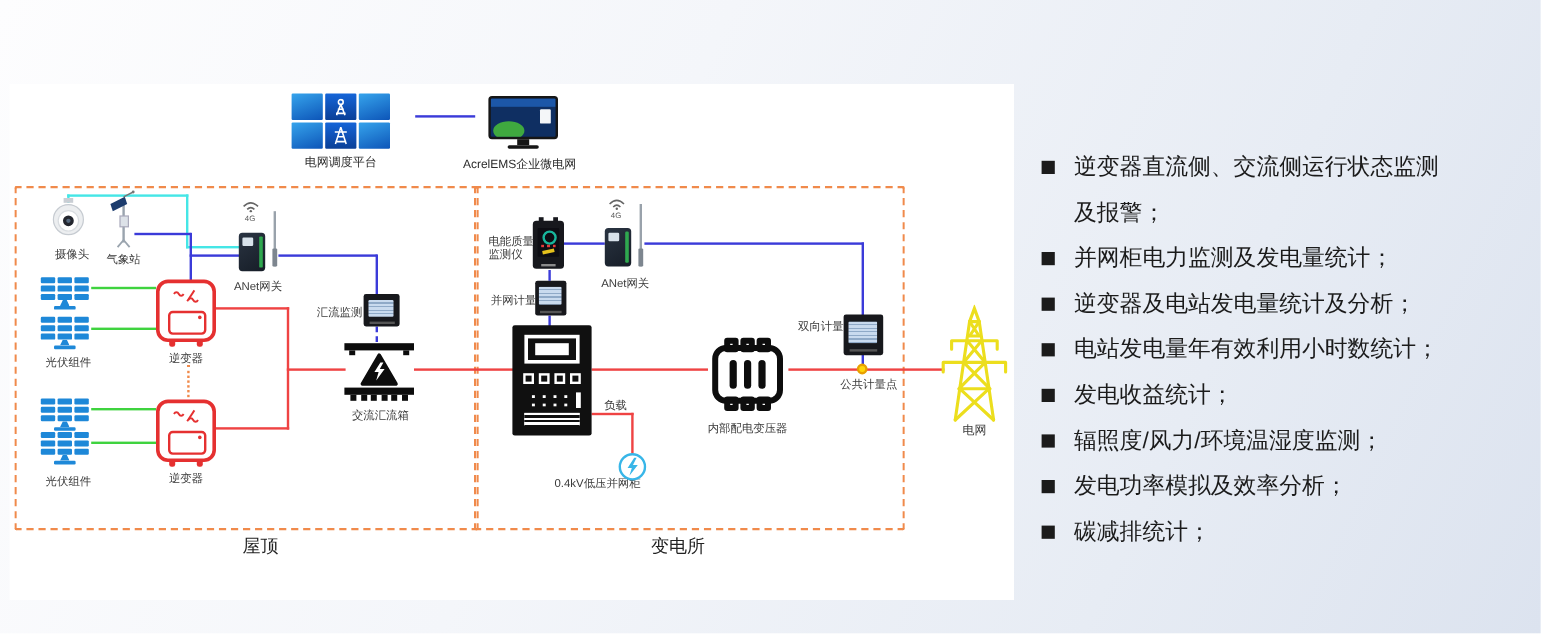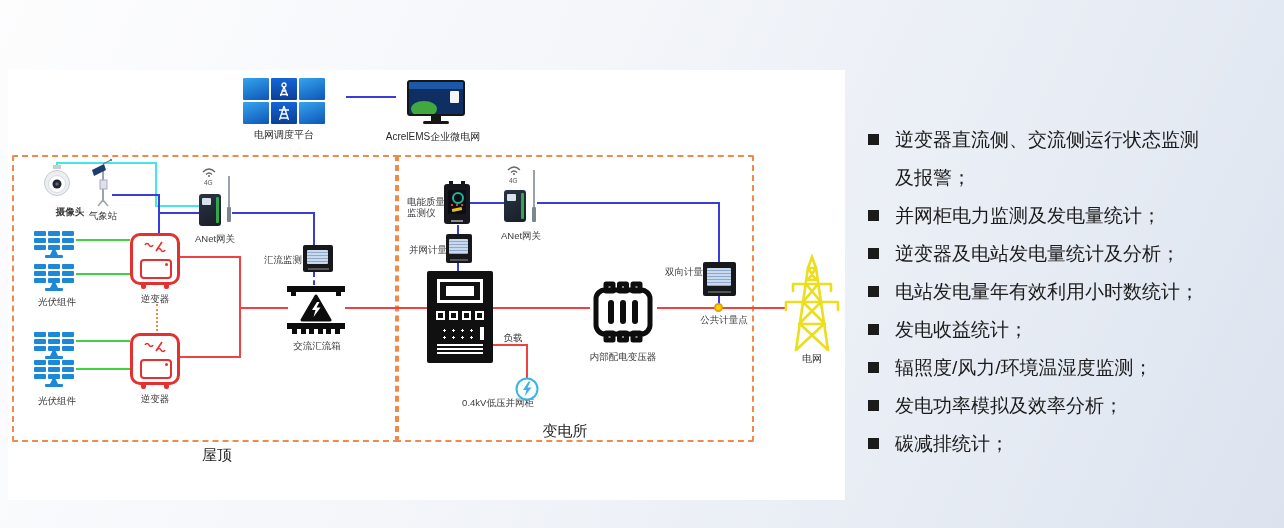--- a/index.html
+++ b/index.html
@@ -138,21 +138,21 @@
       </div>
     <div class="mneck"></div>
       <div class="mbase"></div>
   </div>
   <div class="lbl10" style="left:433px;top:130px;">AcrelEMS企业微电网</div>
 
 
   <div class="zone" style="left:12px;top:155px;width:383px;height:283px;"></div>
   <div class="zone" style="left:395px;top:155px;width:355px;height:283px;"></div>
   <div class="sec" style="left:217px;top:446px;">屋顶</div>
-  <div class="sec" style="left:565px;top:422px;">变电所</div>
+  <div class="sec" style="left:565px;top:446px;">变电所</div>
 
   <div class="vline c-eth" style="left:56px;top:162px;height:7px;"></div>
   <div class="hline c-eth" style="left:56px;top:162px;width:101px;"></div>
   <div class="vline c-eth" style="left:155px;top:162px;height:45px;"></div>
   <div class="hline c-eth" style="left:155px;top:205px;width:45px;"></div>
   <div class="hline c-rs" style="left:112px;top:194px;width:47px;"></div>
   <div class="vline c-rs" style="left:158px;top:194px;height:44px;"></div>
   <div class="hline c-rs" style="left:158px;top:212px;width:42px;"></div>
   <div class="hline c-rs" style="left:232px;top:212px;width:82px;"></div>
   <div class="vline c-rs" style="left:313px;top:212px;height:33px;"></div>
@@ -167,21 +167,21 @@
   <div class="hline c-ac" style="left:239px;top:307px;width:49px;"></div>
   <div class="vdot-org" style="left:156px;top:304px;height:27px;"></div>
 
   <svg class="abs" style="left:42px;top:165px;" width="30" height="33" viewBox="0 0 30 33">
     <rect x="11" y="0" width="8" height="4" fill="#c9ced4"></rect>
     <circle cx="15" cy="18" r="12.5" fill="#eceef0" stroke="#c6cbd1"></circle>
     <circle cx="15" cy="19" r="8.5" fill="#ffffff" stroke="#d8dce0"></circle>
     <circle cx="15" cy="19" r="4.5" fill="#23262e"></circle>
     <circle cx="15" cy="19" r="1.8" fill="#55687e"></circle>
   </svg>
-  <div class="lbl" style="left:70px;top:206px;font-weight:bold;">摄像头</div>
+  <div class="lbl" style="left:60px;top:206px;">摄像头</div>
 
   <svg class="abs" style="left:88px;top:158px;" width="30" height="50" viewBox="0 0 30 50">
     <line x1="15" y1="8" x2="15" y2="44" stroke="#9aa4ae" stroke-width="2"></line>
     <polygon points="4,12 16,6 18,12 6,18" fill="#1d3d6e"></polygon>
     <line x1="15" y1="6" x2="23" y2="2" stroke="#777" stroke-width="1.2"></line>
     <circle cx="23" cy="2" r="1.2" fill="#777"></circle>
     <rect x="12" y="22" width="7" height="9" fill="#dde2e8" stroke="#aab"></rect>
     <line x1="10" y1="48" x2="15" y2="42" stroke="#9aa4ae" stroke-width="1.5"></line>
     <line x1="20" y1="48" x2="15" y2="42" stroke="#9aa4ae" stroke-width="1.5"></line>
   </svg>

